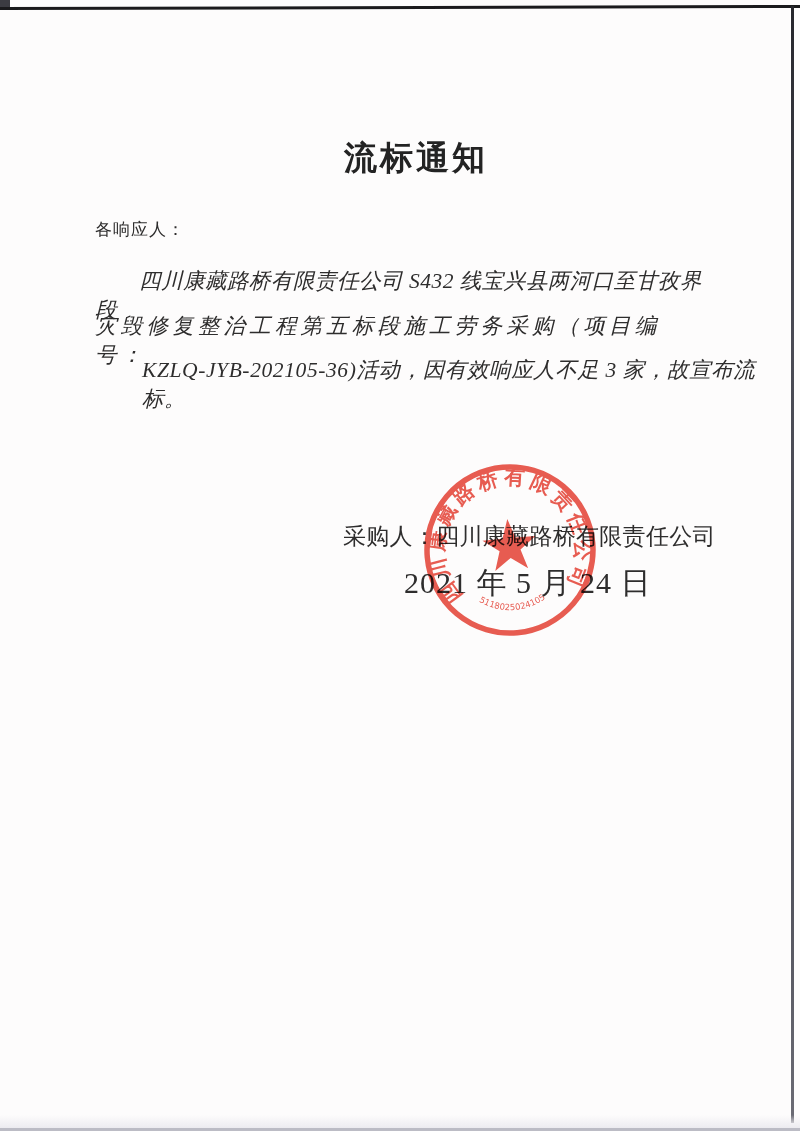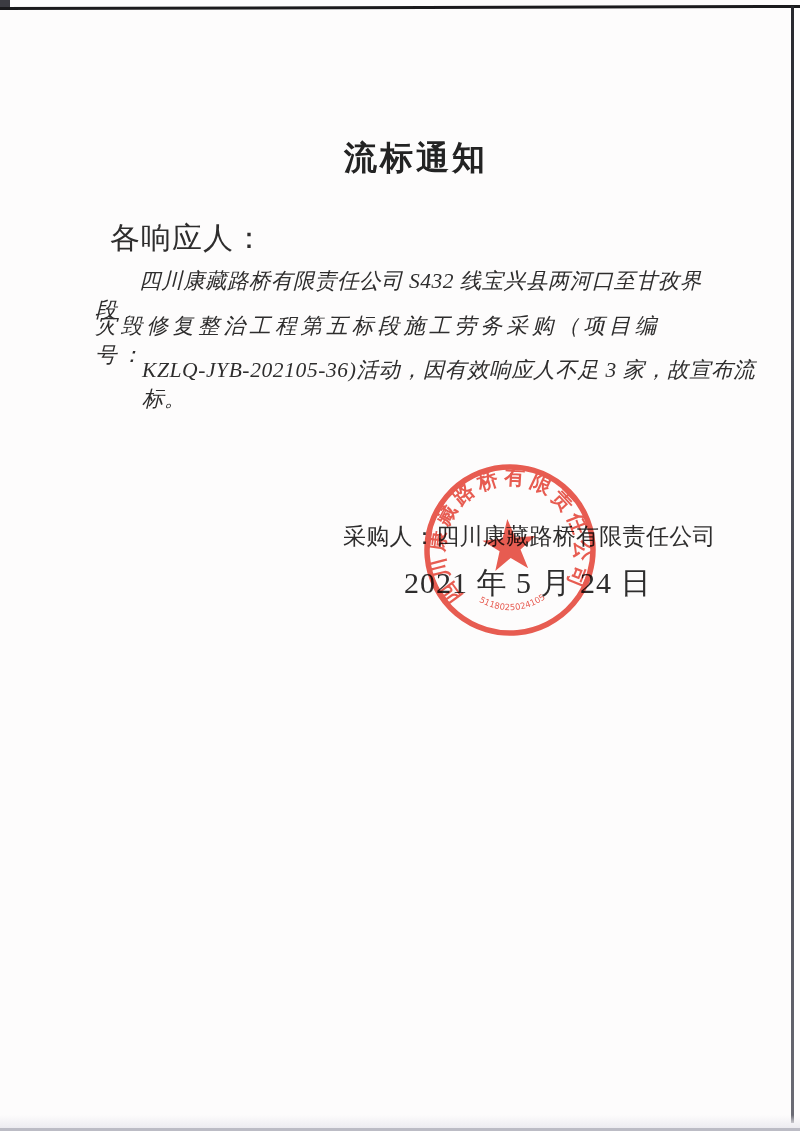--- a/index.html
+++ b/index.html
@@ -36,22 +36,22 @@
   }
 
   
   .doc-title {
     position: absolute; top: 136px; left: 0; width: 832px;
     text-align: center;
     font-size: 33px; font-weight: bold; letter-spacing: 3px;
     color: #232323;
   }
   .salutation {
-    position: absolute; top: 218px; left: 110px;
-    font-size: 30px; letter-spacing: 1px;
+    position: absolute; top: 218px; left: 95px;
+    font-size: 17px; letter-spacing: 1px;
   }
   .body-line { position: absolute; left: 95px; width: 615px; font-size: 21.5px; font-style: italic; }
   .body-line.l1 { top: 266px; text-indent: 44px; letter-spacing: 0.5px; }
   .body-line.l2 { top: 311px; letter-spacing: 4.2px; }
   .body-line.l3 { top: 355px; letter-spacing: 0.6px; margin-left: 47px; }
 
   .buyer-line {
     position: absolute; top: 521px; left: 297px;
     font-size: 23px; letter-spacing: 0.3px; margin-left: 46px;
   }

